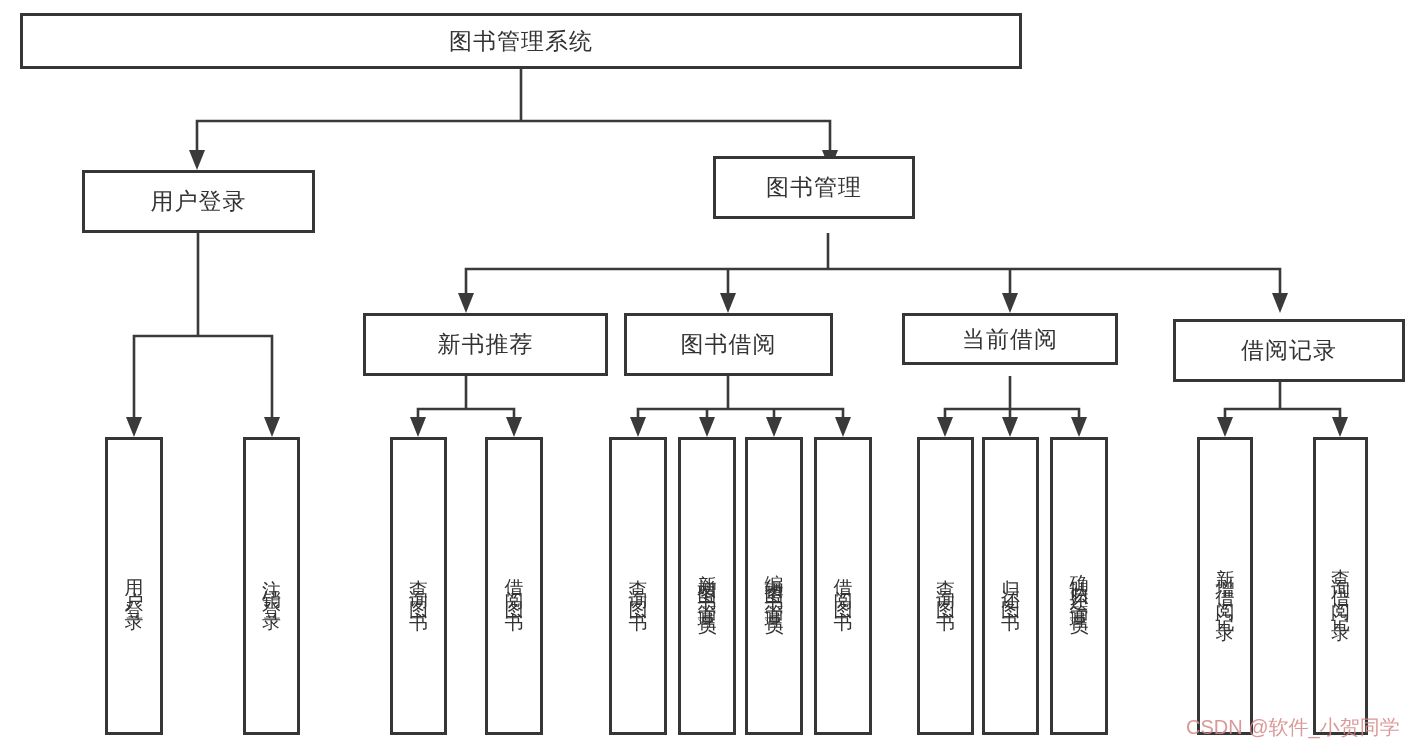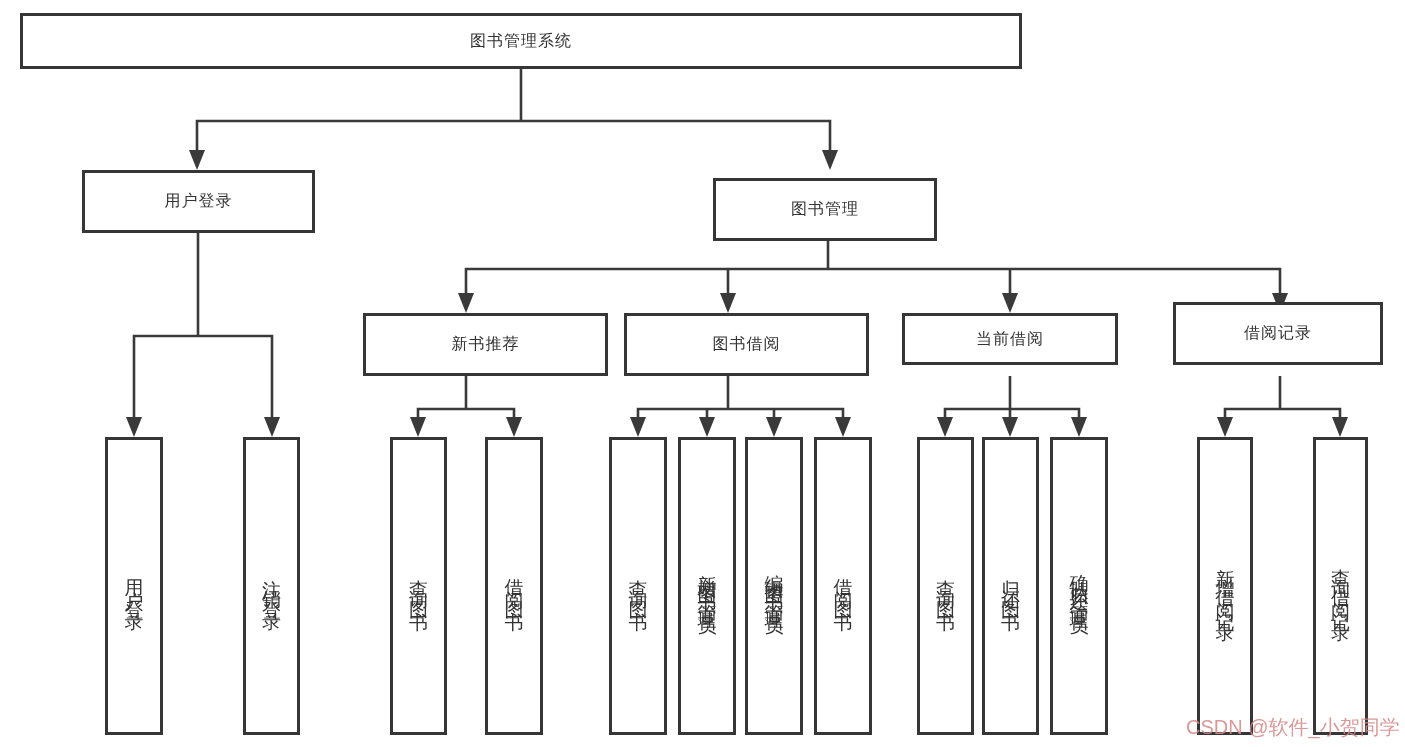--- a/index.html
+++ b/index.html
@@ -24,21 +24,21 @@
   .hnode {
     position: absolute;
     box-sizing: border-box;
     border: 3px solid #363636;
     background: #ffffff;
     display: flex;
     align-items: center;
     justify-content: center;
   }
   .hlabel {
-    font-size: 16px;
+    font-size: 23px;
     color: #333333;
     letter-spacing: 1px;
     white-space: nowrap;
   }
   .vnode {
     position: absolute;
     box-sizing: border-box;
     border: 3px solid #363636;
     background: #ffffff;
     height: 298px;
@@ -111,34 +111,34 @@
     </g>
   </svg>
 
   <div class="hnode" style="left:20px; top:13px; width:1002px; height:56px">
     <span class="hlabel">图书管理系统</span>
   </div>
 
   <div class="hnode" style="left:82px; top:170px; width:233px; height:63px">
     <span class="hlabel">用户登录</span>
   </div>
-  <div class="hnode" style="left:713px; top:178px; width:224px; height:63px">
+  <div class="hnode" style="left:713px; top:156px; width:202px; height:63px">
     <span class="hlabel">图书管理</span>
   </div>
 
   <div class="hnode" style="left:363px; top:313px; width:245px; height:63px">
     <span class="hlabel">新书推荐</span>
   </div>
-  <div class="hnode" style="left:624px; top:313px; width:245px; height:63px">
+  <div class="hnode" style="left:624px; top:313px; width:209px; height:63px">
     <span class="hlabel">图书借阅</span>
   </div>
   <div class="hnode" style="left:902px; top:313px; width:216px; height:52px">
     <span class="hlabel">当前借阅</span>
   </div>
-  <div class="hnode" style="left:1173px; top:302px; width:210px; height:63px">
+  <div class="hnode" style="left:1173px; top:319px; width:232px; height:63px">
     <span class="hlabel">借阅记录</span>
   </div>
 
   <div class="vnode" style="left:105px; width:58px">
     <span class="vlabel">用户登录</span>
   </div>
   <div class="vnode" style="left:243px; width:57px">
     <span class="vlabel">注销登录</span>
   </div>
 

